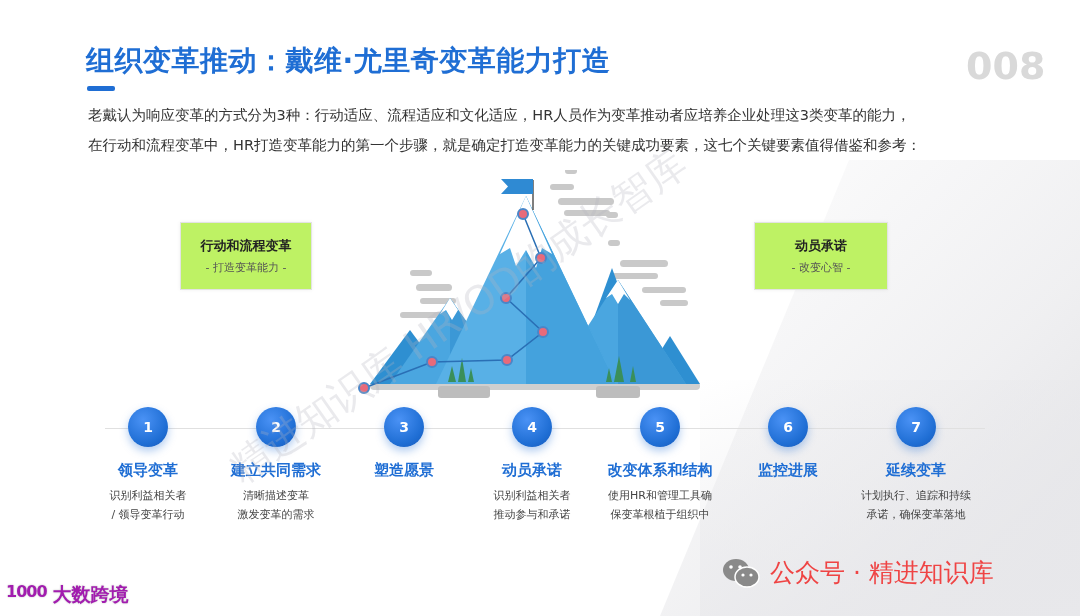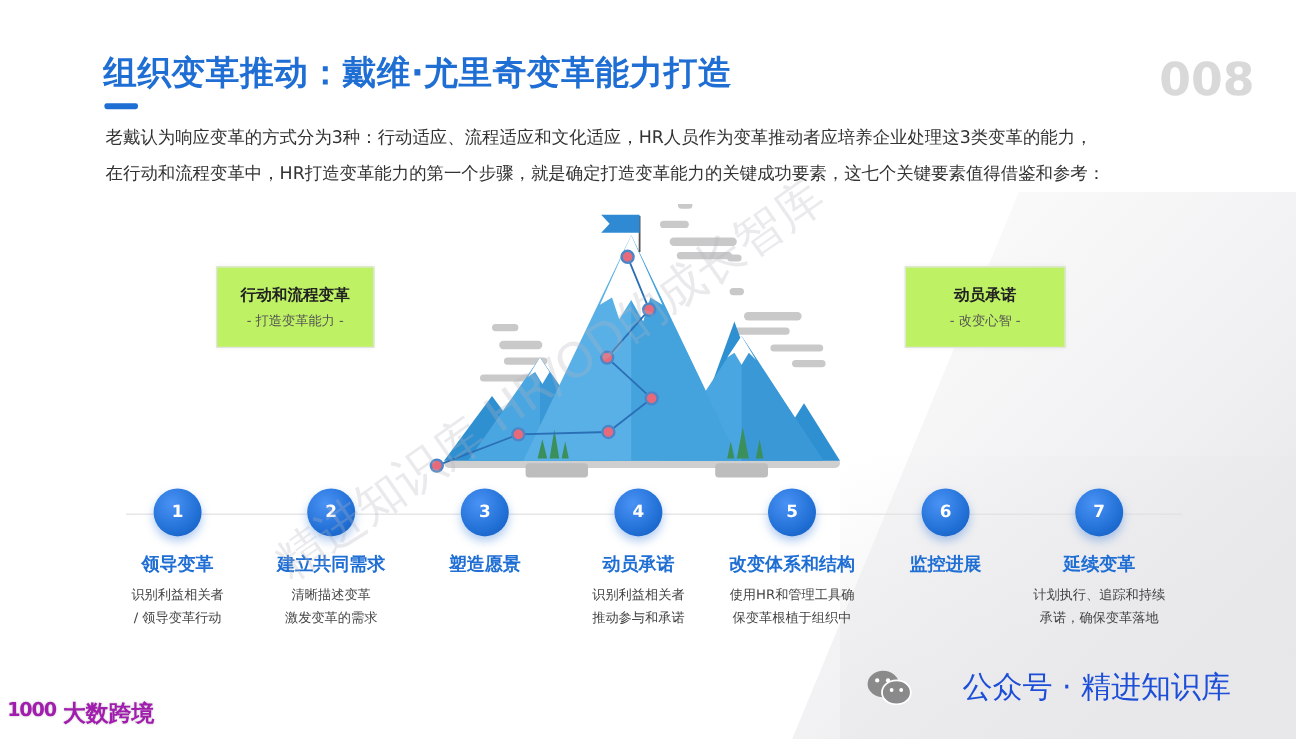--- a/index.html
+++ b/index.html
@@ -55,21 +55,21 @@
     color: #fff; font-size: 14px; font-weight: bold; line-height: 40px;
   }
   .step-title { margin-top: 14px; font-size: 15px; font-weight: bold; color: #1f6ed4; }
   .step-desc { margin-top: 6px; font-size: 11px; color: #444; line-height: 19px; }
   .watermark {
     position: absolute; font-size: 40px; color: rgba(180,180,190,0.28);
     transform: rotate(-35deg); transform-origin: left bottom; white-space: nowrap;
   }
   .wechat {
     position: absolute; left: 722px; top: 556px; display: flex; align-items: center;
-    color: #1d4ed8; font-size: 25px; gap: 32px;
+    color: #ef4444; font-size: 25px;
   }
   .wechat svg { margin-right: 10px; }
   .logo-bl {
     position: absolute; left: 6px; top: 582px; display: flex; align-items: flex-start;
     color: #a21caf; font-size: 19px; font-weight: bold;
     text-shadow: 0 0 2px rgba(0,0,0,0.25);
   }
   .logo-bl span.k { font-size: 16px; margin-right: 6px; letter-spacing: -1px; }
 </style>
 </head>

